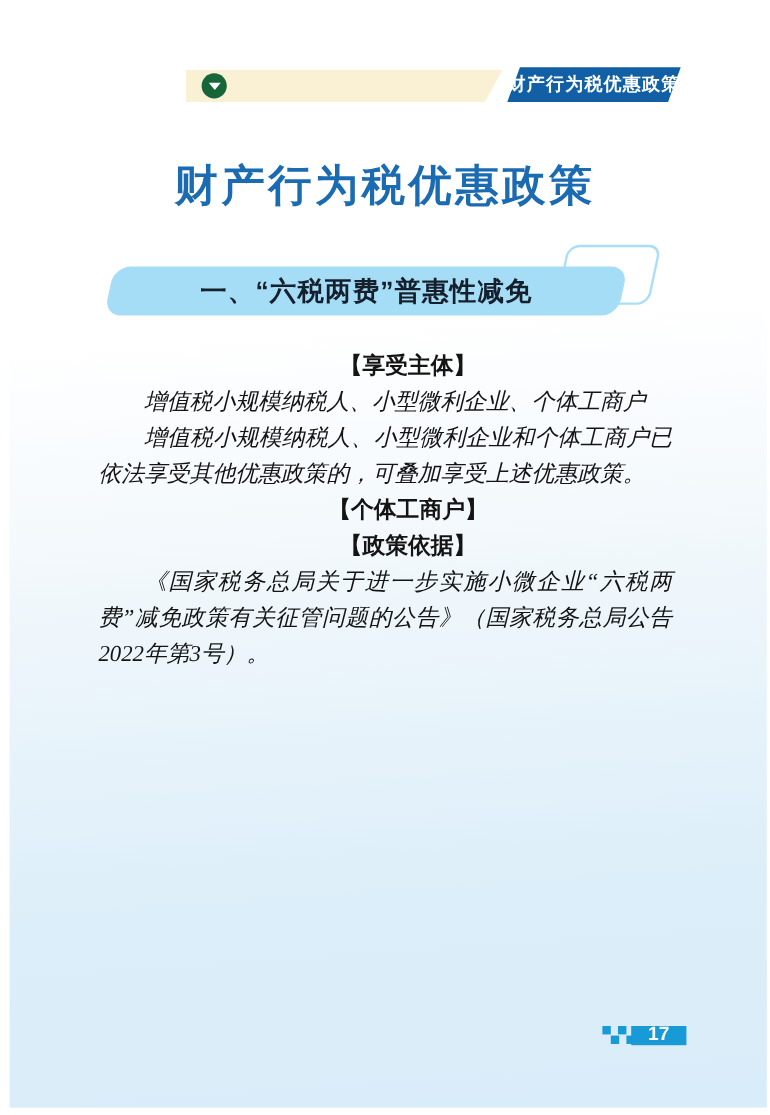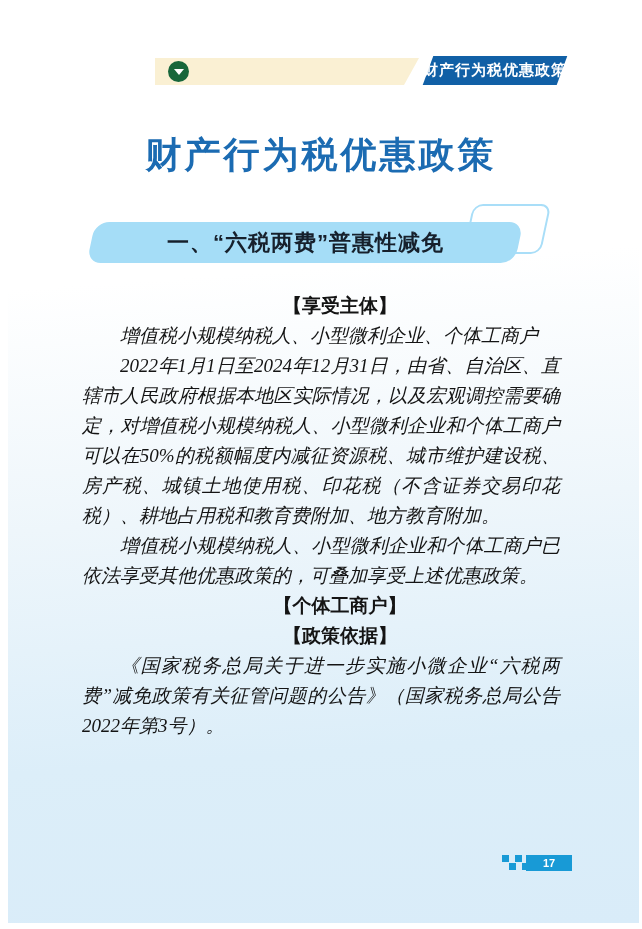--- a/index.html
+++ b/index.html
@@ -35,21 +35,21 @@
   .blk.para{font-family:"Liberation Serif","DejaVu Serif",serif;font-style:italic;}
   
   .pagenum{position:absolute;left:502px;top:854px;width:70px;height:18px;z-index:2;}
   .checker{position:absolute;left:0;top:0;width:26px;height:18px;}
   .checker i{position:absolute;width:7px;height:7px;background:#189ad6;}
   .checker i.c1{left:0;top:1px;}
   .checker i.c2{left:13px;top:1px;}
   .checker i.c3{left:7px;top:9px;}
   .checker i.c4{left:20px;top:9px;}
   .numbox{position:absolute;left:24px;top:1px;width:46px;height:16px;background:#189ad6;
-    color:#ffffff;font-size:11px;font-weight:bold;display:flex;align-items:center;justify-content:center;}
+    color:#ffffff;font-size:16px;font-weight:bold;display:flex;align-items:center;justify-content:center;}
 </style>
 </head>
 <body>
 
 <div class="page">
   <div class="sheet"></div>
 
   <div class="hdr-strip"></div>
   <div class="hdr-dot">
       <span class="tri"></span>
@@ -61,21 +61,20 @@
   <div class="doc-title">财产行为税优惠政策</div>
 
   <div class="banner-ghost"></div>
   <div class="banner">
     <span>一、“六税两费”普惠性减免</span>
   </div>
 
   <div class="content">
     <p class="blk label">【享受主体】</p>
     <p class="blk para">增值税小规模纳税人、小型微利企业、个体工商户</p>
-    <p class="blk para">2022年1月1日至2024年12月31日，由省、自治区、直辖市人民政府根据本地区实际情况，以及宏观调控需要确定，对增值税小规模纳税人、小型微利企业和个体工商户可以在50%的税额幅度内减征资源税、城市维护建设税、房产税、城镇土地使用税、印花税（不含证券交易印花税）、耕地占用税和教育费附加、地方教育附加。</p>
     <p class="blk para">增值税小规模纳税人、小型微利企业和个体工商户已依法享受其他优惠政策的，可叠加享受上述优惠政策。</p>
     <p class="blk label">【个体工商户】</p>
     <p class="blk label">【政策依据】</p>
     <p class="blk para">《国家税务总局关于进一步实施小微企业“六税两费”减免政策有关征管问题的公告》（国家税务总局公告2022年第3号）。</p>
   </div>
 
   <div class="pagenum">
     <div class="checker">
       <i class="c1"></i>
         <i class="c2"></i>

